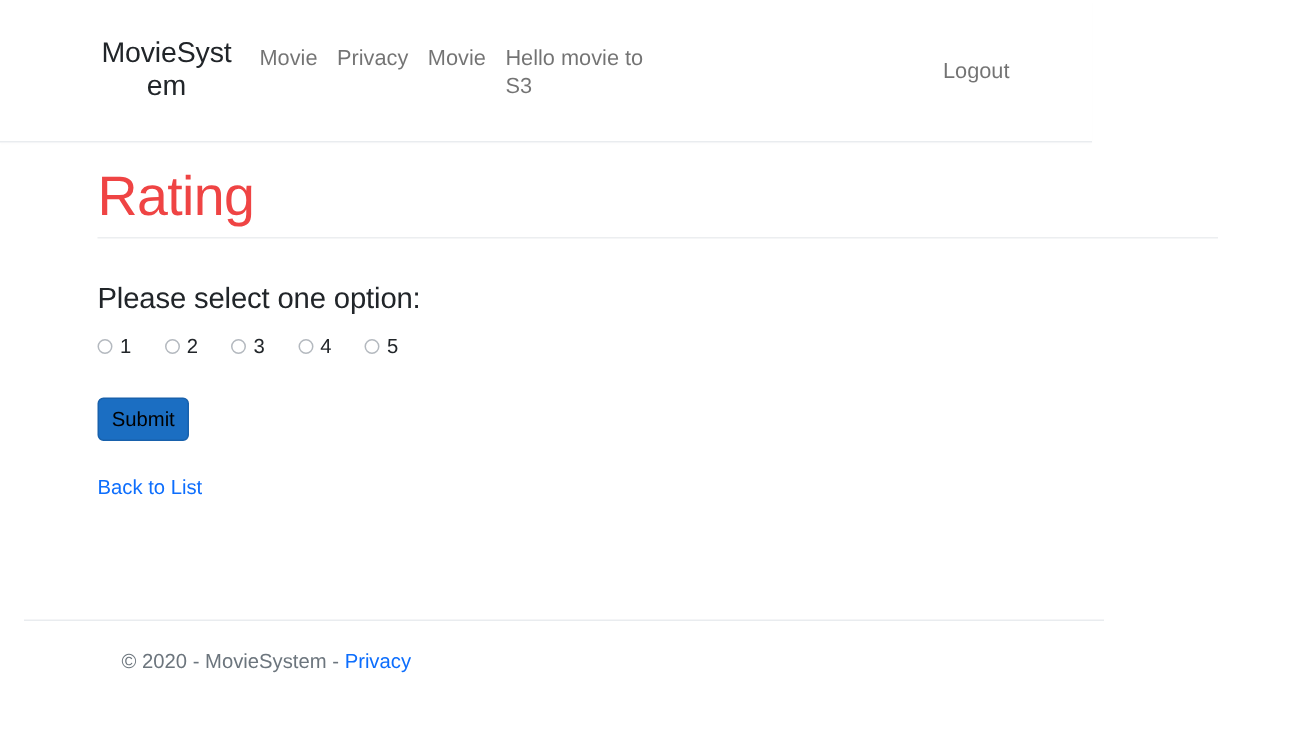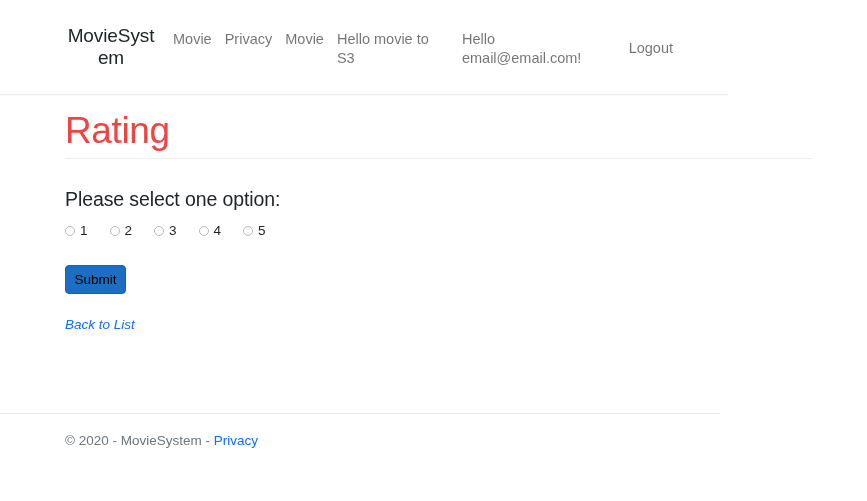--- a/index.html
+++ b/index.html
@@ -175,27 +175,26 @@
     box-sizing: border-box;
   }
   .back-link {
     position: absolute;
     left: 65px;
     top: 222px;
     font-size: 13.5px;
     line-height: 16px;
     color: #0d6efd;
     text-decoration: none;
-    font-style: italic;
   }
 
   
   .footer {
     position: absolute;
-    left: 0;
+    left: 16px;
     top: 413px;
     width: 720px;
     height: 88px;
     border-top: 1px solid #e9ecef;
     box-sizing: border-box;
     background: #ffffff;
   }
   .footer-text {
     position: absolute;
     left: 65px;
@@ -213,21 +212,20 @@
 <body>
 
 <div class="navbar">
   <div class="navbar-inner">
     <a class="navbar-brand" href="#">MovieSystem</a>
     <div class="nav-list">
       <a class="nav-item" href="#">Movie</a>
       <a class="nav-item" href="#">Privacy</a>
       <a class="nav-item" href="#">Movie</a>
       <a class="nav-item wide" href="#">Hello movie to S3</a>
-      <a class="nav-item hello" href="#">Hello email@email.com!</a>
     </div>
     <div class="nav-right">
       <a class="nav-item logout" href="#">Logout</a>
     </div>
   </div>
 </div>
 
 <div class="main">
   <h1 class="page-title">Rating</h1>
   <hr class="title-rule">

